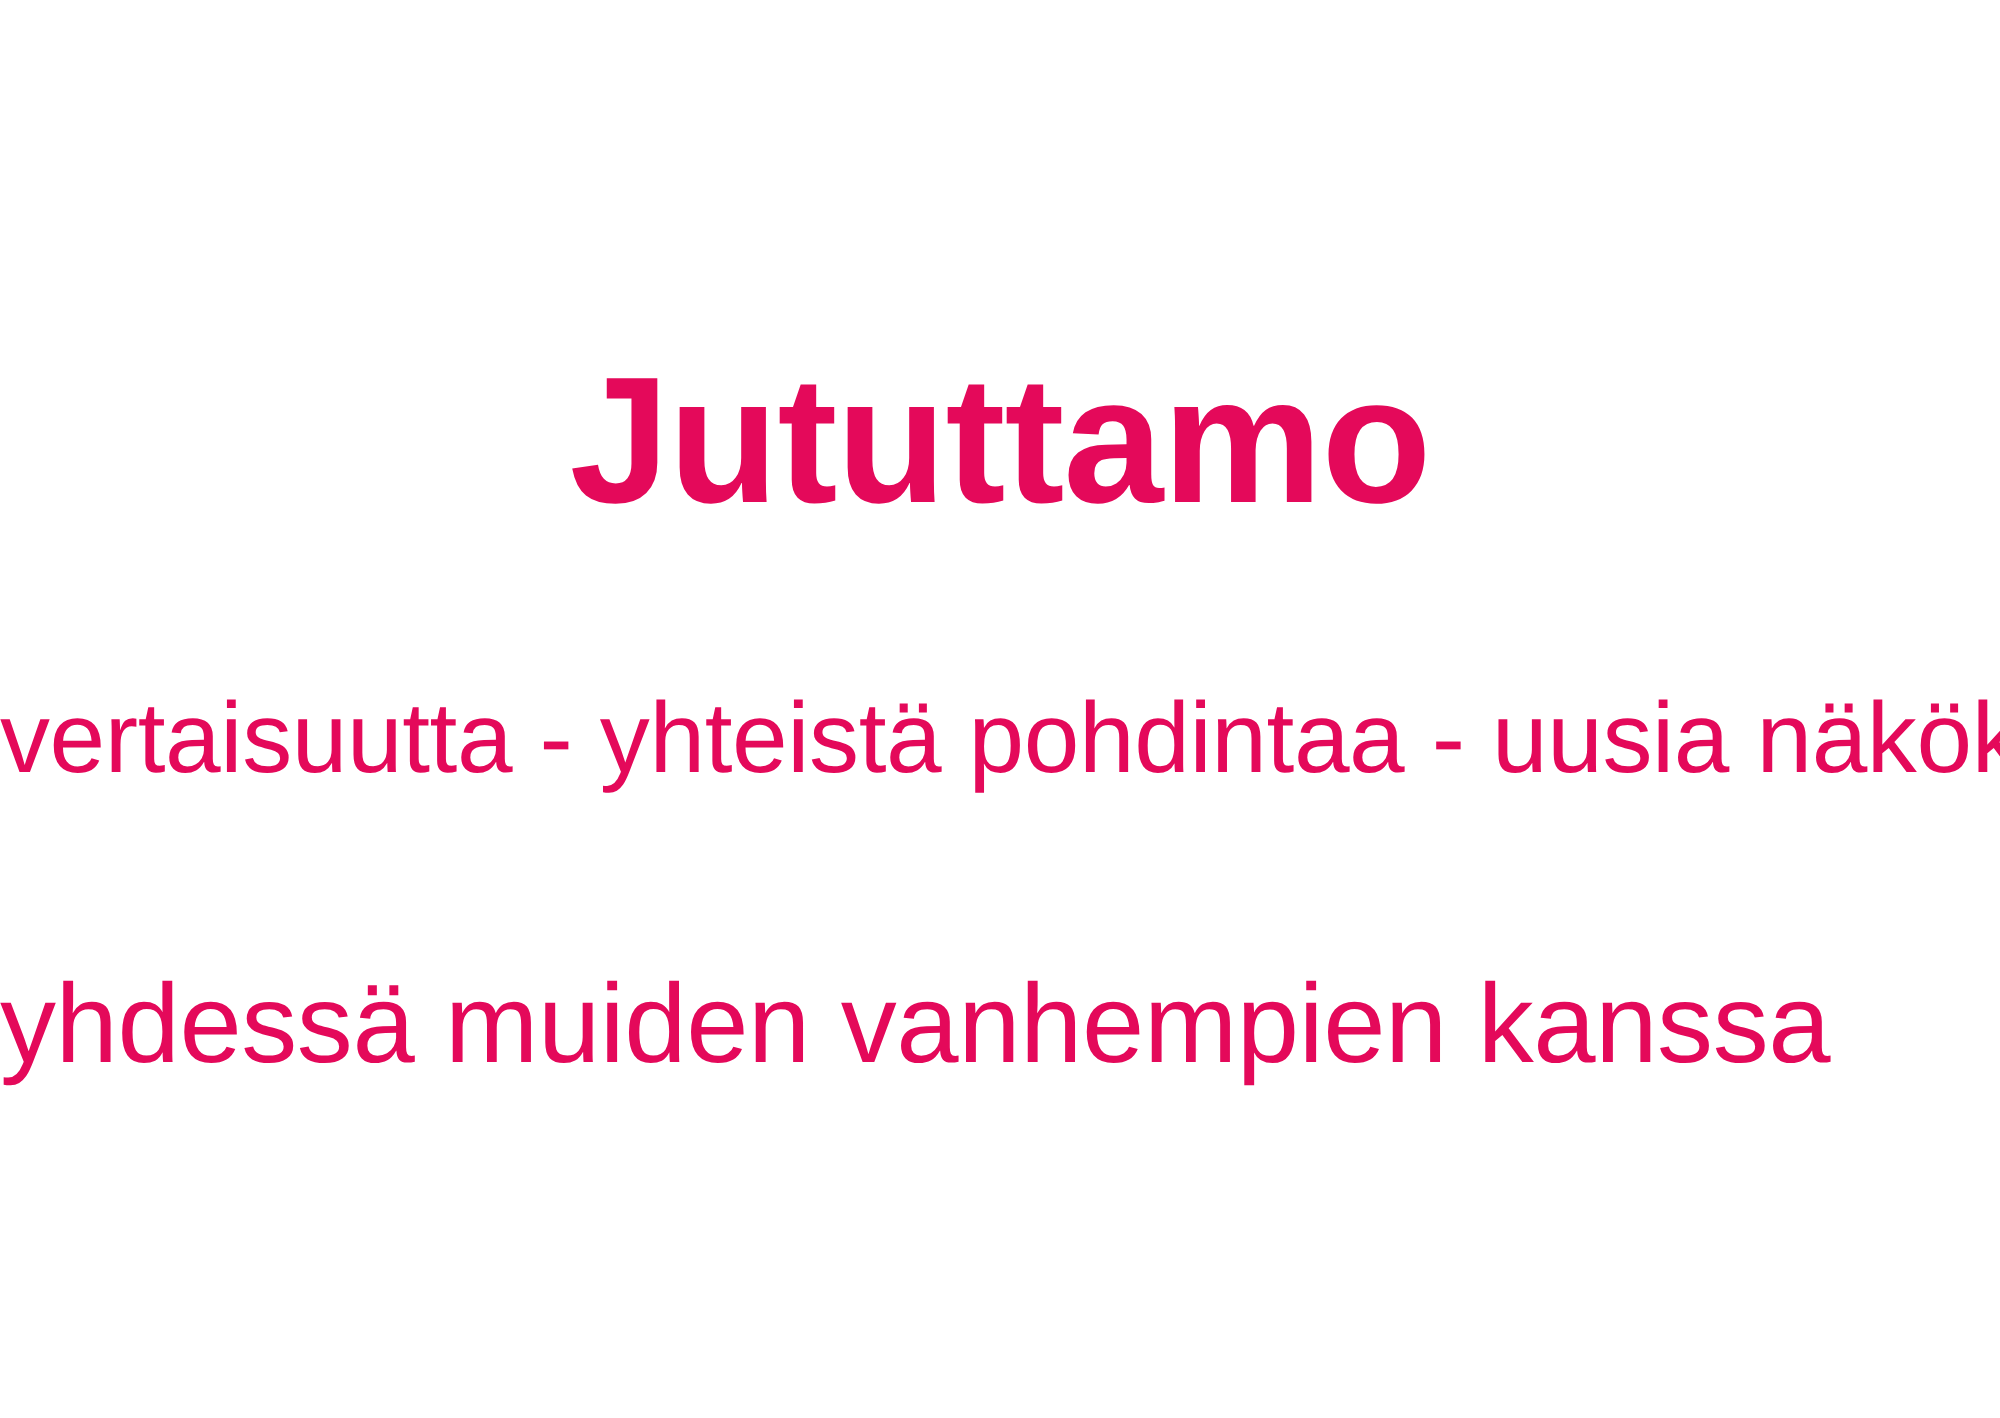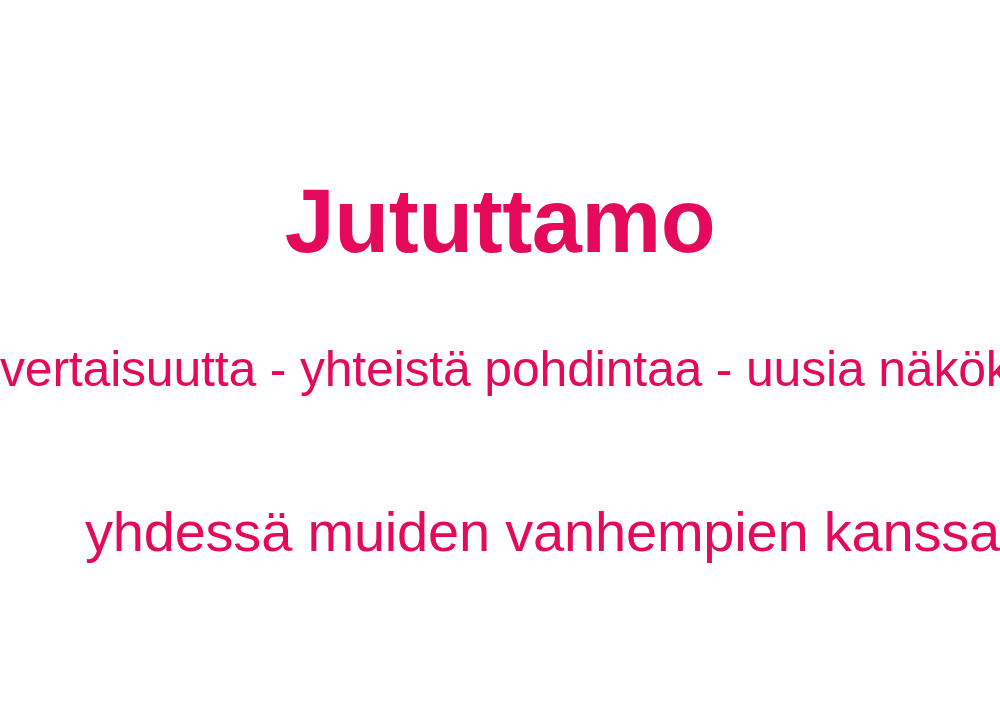--- a/index.html
+++ b/index.html
@@ -61,28 +61,27 @@
     letter-spacing: -0.2px;
     color: #e4095a;
     white-space: nowrap;
   }
 
   .subline {
     position: absolute;
     left: 0;
     right: 0;
     top: 484px;
-    text-align: right;
+    text-align: left;
     font-size: 56px;
     font-weight: normal;
     line-height: 1.0;
     letter-spacing: -0.2px;
     color: #e4095a;
     white-space: nowrap;
-    margin-top: 20px;
   }
 </style>
 </head>
 <body>
 
 <div class="slide">
   <div class="content-stack">
 
     <div class="headline">Jututtamo</div>
 

